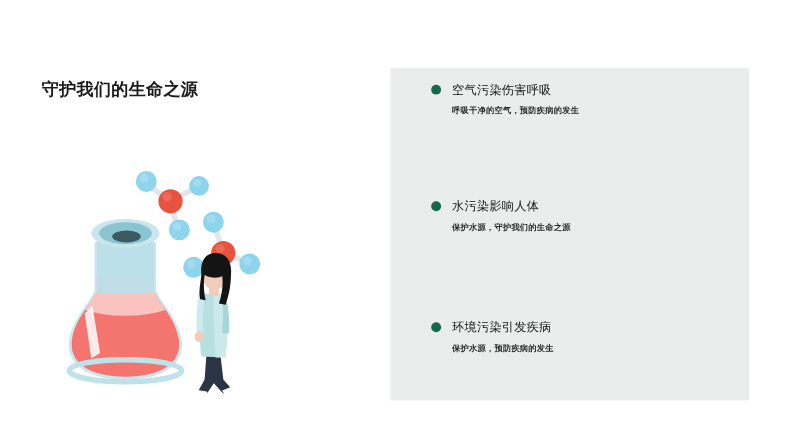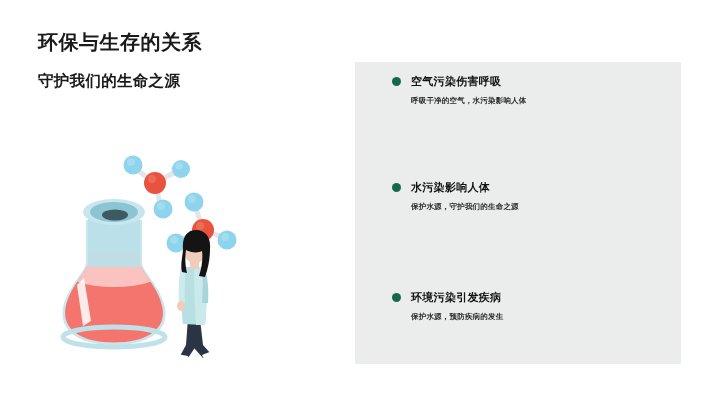--- a/index.html
+++ b/index.html
@@ -94,42 +94,41 @@
   .bullet-dot {
     width: 9px;
     height: 9px;
     border-radius: 50%;
     background: #14694a;
     flex: 0 0 auto;
   }
 
   .item-title {
     font-size: 11px;
-    font-weight: bold;
+    font-weight: normal;
     letter-spacing: 0.3px;
     color: #111111;
     white-space: nowrap;
   }
 
   .item-desc {
     margin-top: 7px;
     margin-left: 19px;
     font-size: 7.5px;
     font-weight: bold;
     letter-spacing: 0.2px;
     color: #2a2a2a;
     white-space: nowrap;
   }
 </style>
 </head>
 <body>
 
 <div id="left-column">
 
-  <div id="page-title">环保与生存的关系</div>
 
   <div id="page-subtitle">守护我们的生命之源</div>
 
 
   <div id="illustration">
     <svg width="200" height="215" viewBox="0 0 200 215" xmlns="http://www.w3.org/2000/svg">
 
       <g>
         <line x1="78" y1="22" x2="100" y2="38" stroke="#e2e6ea" stroke-width="5" stroke-linecap="round"></line>
         <line x1="100" y1="38" x2="124" y2="25" stroke="#e2e6ea" stroke-width="5" stroke-linecap="round"></line>
@@ -217,21 +216,21 @@
   </div>
 </div>
 
 <div id="info-panel">
 
   <div class="panel-item item-0">
     <div class="item-heading-row">
       <span class="bullet-dot"></span>
       <span class="item-title">空气污染伤害呼吸</span>
     </div>
-    <div class="item-desc">呼吸干净的空气，水污染影响人体</div>
+    <div class="item-desc">呼吸干净的空气，预防疾病的发生</div>
   </div>
 
   <div class="panel-item item-1">
     <div class="item-heading-row">
       <span class="bullet-dot"></span>
       <span class="item-title">水污染影响人体</span>
     </div>
     <div class="item-desc">保护水源，守护我们的生命之源</div>
   </div>
 

